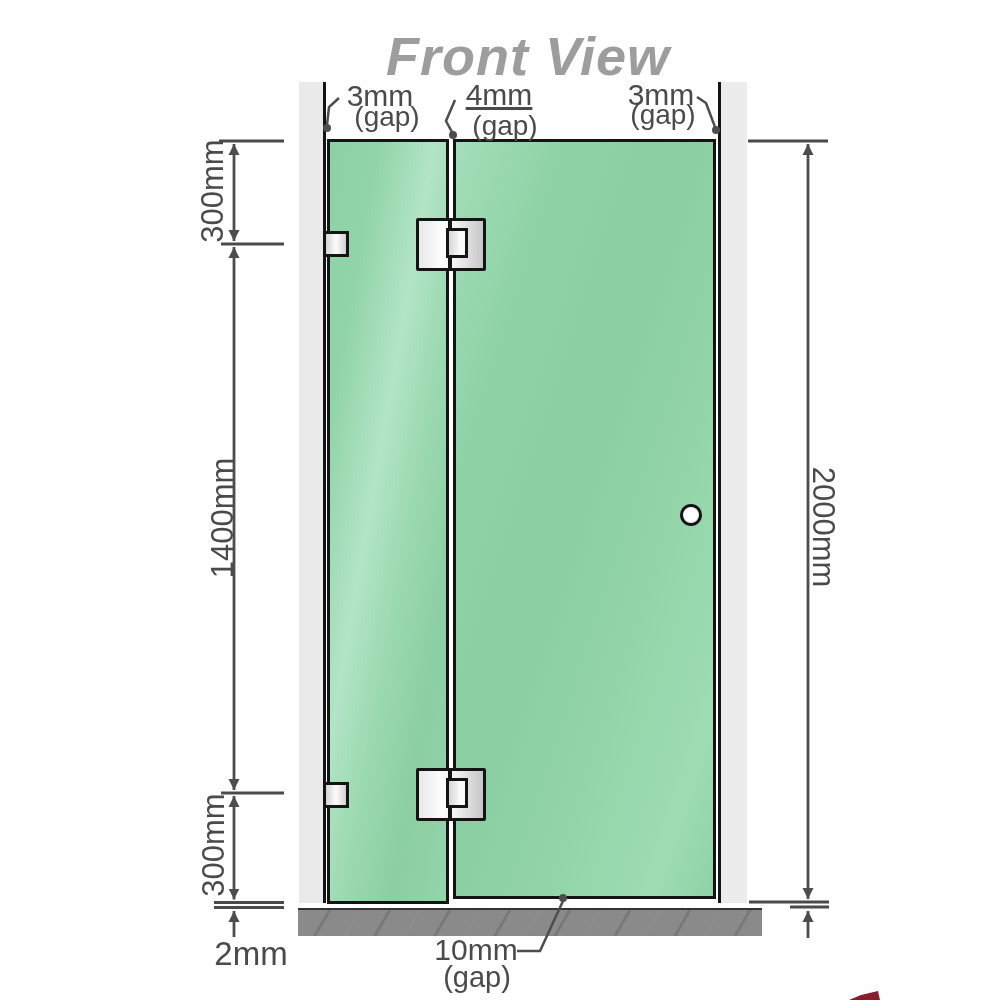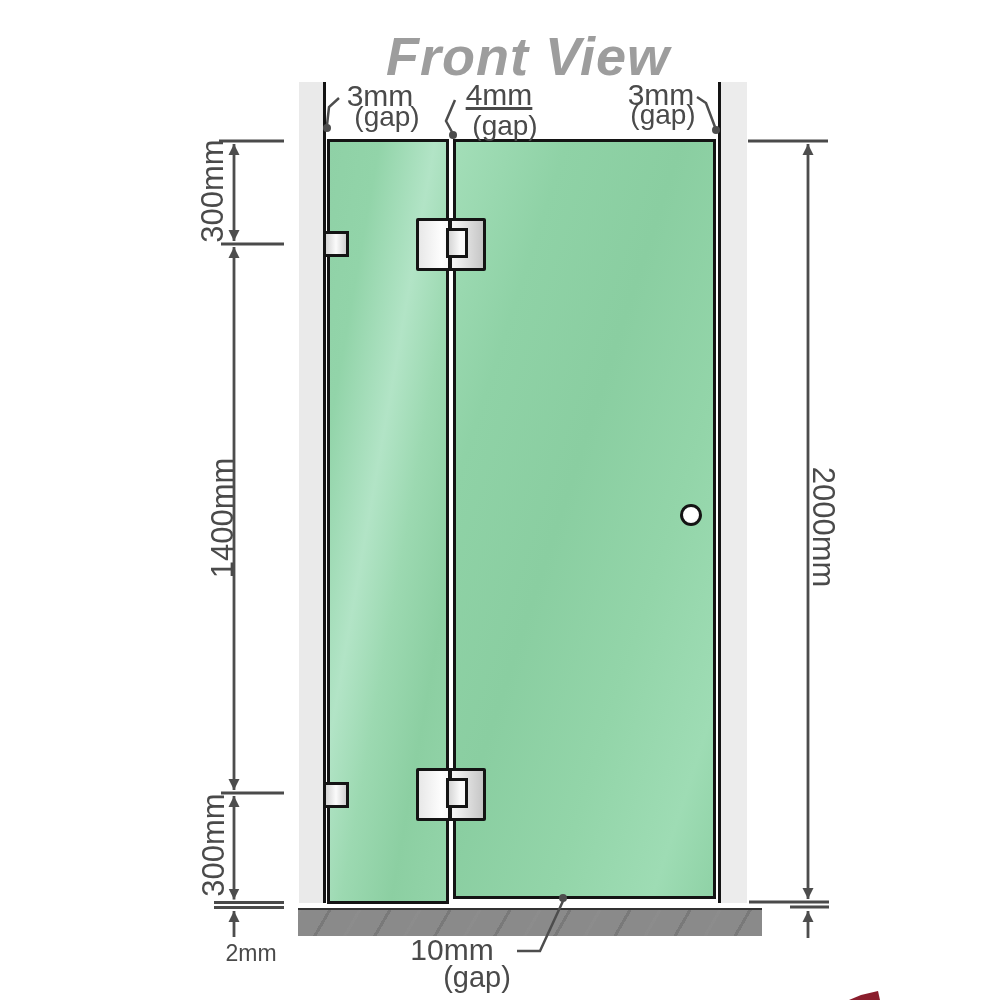--- a/index.html
+++ b/index.html
@@ -154,17 +154,17 @@
   <div class="lbl fs-sub" style="left:489px;top:126px;">(gap)</div>
   <div class="lbl fs-big" style="left:645px;top:95px;">3mm</div>
   <div class="lbl fs-sub" style="left:647px;top:115px;">(gap)</div>
 
   <div class="lbl rot-ccw fs-dim" style="left:196px;top:191px;">300mm</div>
   <div class="lbl rot-ccw fs-dim" style="left:206px;top:518px;">1400mm</div>
   <div class="lbl rot-ccw fs-dim" style="left:197px;top:845px;">300mm</div>
 
   <div class="lbl rot-cw fs-dim" style="left:807px;top:527px;">2000mm</div>
 
-  <div class="lbl" style="left:235px;top:953px;font-size:23px;">2mm</div>
-  <div class="lbl fs-big" style="left:436px;top:950px;">10mm</div>
+  <div class="lbl" style="left:235px;top:953px;font-size:33px;">2mm</div>
+  <div class="lbl fs-big" style="left:460px;top:950px;">10mm</div>
   <div class="lbl" style="left:461px;top:977px;font-size:29px;">(gap)</div>
 
 </div>
 
 </body></html>

